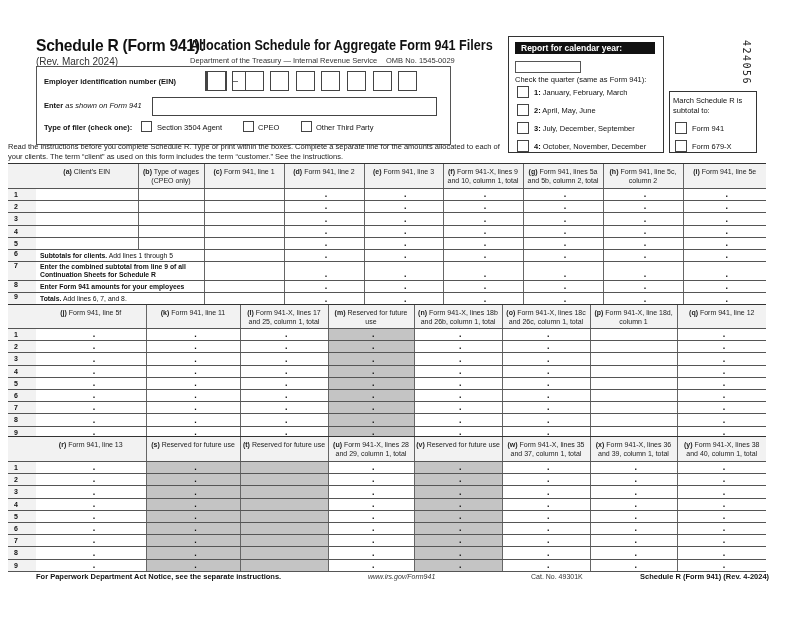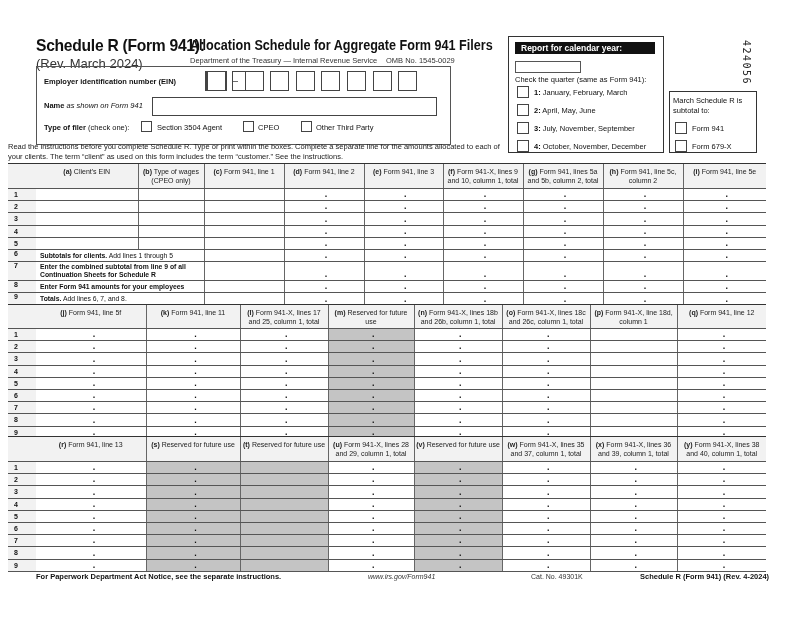--- a/index.html
+++ b/index.html
@@ -4,29 +4,29 @@
 <style>
   * { box-sizing: border-box; margin: 0; padding: 0; }
   html, body { width: 800px; height: 618px; background: #ffffff; overflow: hidden; }
   body { font-family: "Liberation Sans", sans-serif; color: #111; position: relative; }
 
   .abs { position: absolute; }
 
   
   .form-title { left: 36px; top: 36px; font-size: 17px; font-weight: bold; letter-spacing: -0.3px; transform: scaleX(0.92); transform-origin: left; white-space: nowrap; }
   .form-subtitle { left: 190px; top: 37px; font-size: 14px; font-weight: bold; transform: scaleX(0.9); transform-origin: left; white-space: nowrap; }
-  .rev { left: 36px; top: 56px; font-size: 13px; color: #333; }
+  .rev { left: 36px; top: 56px; font-size: 10px; color: #333; }
   .dept { left: 190px; top: 56px; font-size: 7.5px; color: #333; white-space: nowrap; }
   .omb { left: 386px; top: 56px; font-size: 7.5px; color: #333; white-space: nowrap; }
 
   
   .info-box { left: 36px; top: 66px; width: 415px; height: 79px; border: 1px solid #555; }
   .lbl-b { font-size: 7.5px; font-weight: bold; white-space: nowrap; }
   .lbl-i { font-weight: normal; font-style: italic; }
-  .lbl-n { font-weight: normal; }
+  .lbl-n { font-weight: bold; }
   .ein-label { left: 44px; top: 77px; }
   .ein-box { width: 19px; height: 20px; border: 1px solid #444; top: 71px; background: #fff; }
   .ein-dash { left: 233px; top: 76px; font-size: 9px; }
   .name-label { left: 44px; top: 101px; }
   .name-input { left: 152px; top: 97px; width: 285px; height: 19px; border: 1px solid #444; background: #fff; }
   .filer-label { left: 44px; top: 123px; }
   .cb { width: 11px; height: 11px; border: 1px solid #444; background: #fff; }
   .cb-lg { width: 12px; height: 12px; border: 1px solid #444; background: #fff; }
   .opt-text { font-size: 7.5px; white-space: nowrap; }
 
@@ -99,21 +99,21 @@
 <div class="abs ein-dash">–</div>
 <div class="abs ein-box" style="left:245px"></div>
 <div class="abs ein-box" style="left:270px"></div>
 <div class="abs ein-box" style="left:296px"></div>
 <div class="abs ein-box" style="left:321px"></div>
 <div class="abs ein-box" style="left:347px"></div>
 <div class="abs ein-box" style="left:373px"></div>
 <div class="abs ein-box" style="left:398px"></div>
 
 <div class="abs lbl-b name-label">
-  <span>Name</span>
+  <span>Enter</span>
   <span class="lbl-i">as shown on Form 941</span>
 </div>
 <div class="abs name-input"></div>
 
 <div class="abs lbl-b filer-label">
   <span>Type of filer</span>
   <span class="lbl-n">(check one):</span>
 </div>
 <div class="abs cb" style="left:141px; top:121px"></div>
 <div class="abs opt-text" style="left:157px; top:123px">Section 3504 Agent</div>
@@ -127,21 +127,21 @@
 <div class="abs cal-input"></div>
 <div class="abs cal-check-text">Check the quarter (same as Form 941):</div>
 
 <div class="abs cb-lg" style="left:517px; top:86px"></div>
 <div class="abs q-text" style="left:534px; top:88px"><b>1:</b> <span>January, February, March</span></div>
 
 <div class="abs cb-lg" style="left:517px; top:104px"></div>
 <div class="abs q-text" style="left:534px; top:106px"><b>2:</b> <span>April, May, June</span></div>
 
 <div class="abs cb-lg" style="left:517px; top:122px"></div>
-<div class="abs q-text" style="left:534px; top:124px"><b>3:</b> <span>July, November, September</span></div>
+<div class="abs q-text" style="left:534px; top:124px"><b>3:</b> <span>July, December, September</span></div>
 
 <div class="abs cb-lg" style="left:517px; top:140px"></div>
 <div class="abs q-text" style="left:534px; top:142px"><b>4:</b> <span>October, November, December</span></div>
 
 <div class="abs att-box"></div>
 <div class="abs att-text">
   <div>March Schedule R is</div>
   <div>subtotal to:</div>
 </div>
 <div class="abs cb-lg" style="left:675px; top:122px"></div>

